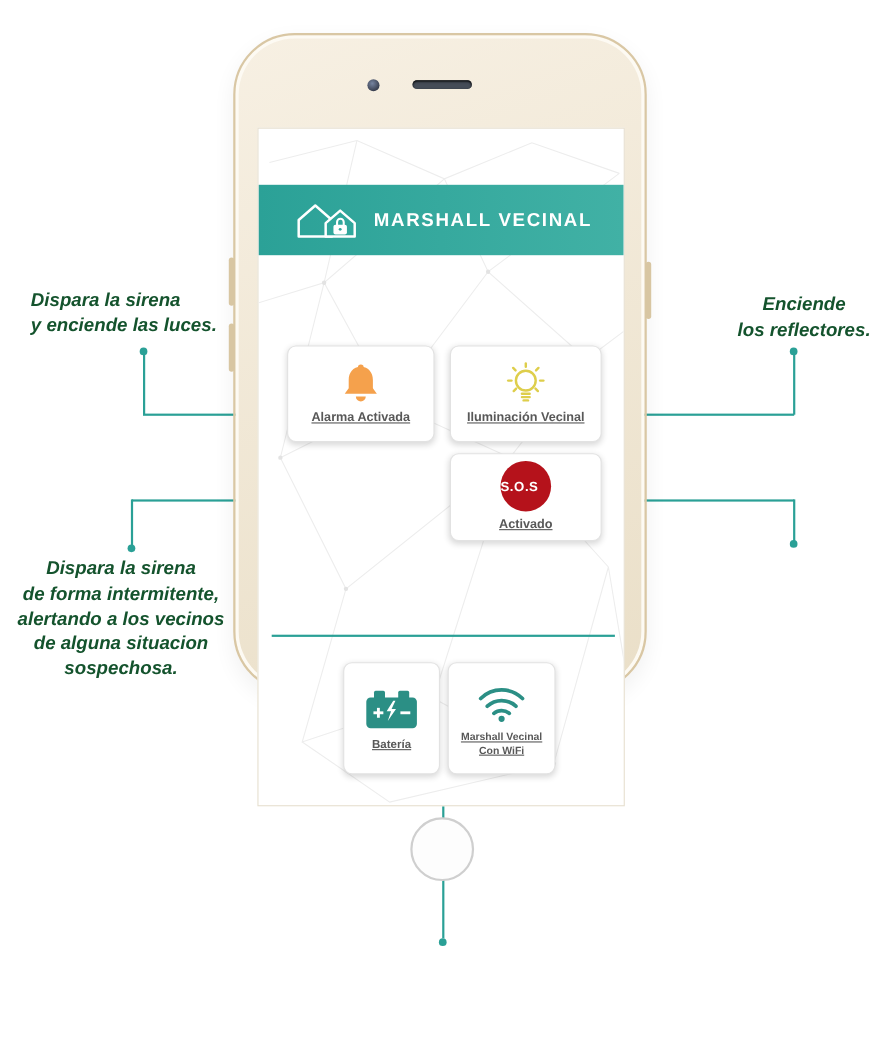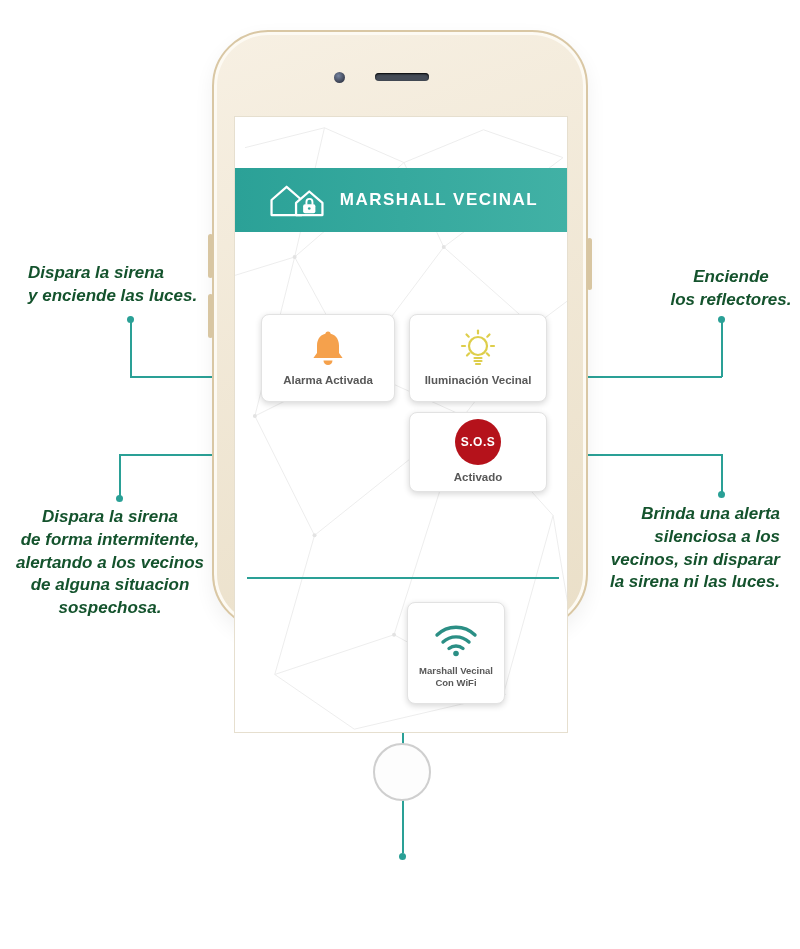--- a/index.html
+++ b/index.html
@@ -61,55 +61,51 @@
   }
   .app-title { color:#fff; font-size:17px; font-weight:700; letter-spacing:1.5px; position:relative; }
   .logo { position:relative; }
 
   .tile {
     position:absolute; background:#fff; border:1px solid #e2e2e2; border-radius:8px;
     box-shadow:0 2px 6px rgba(0,0,0,.16);
     display:flex; flex-direction:column; align-items:center; justify-content:center; gap:5px;
   }
   .tile-label { font-size:11.5px; font-weight:700; color:#585858; text-align:center;
-                white-space:pre-line; line-height:1.25; }
+                white-space:pre-line; line-height:1.25;text-decoration:underline; }
   .t-alarma { left:26px;  top:197px; width:134px; height:88px; }
   .t-ilum   { left:174px; top:197px; width:138px; height:88px; }
   .t-sosp   { left:26px;  top:295px; width:134px; height:80px; }
   .t-sos    { left:174px; top:295px; width:138px; height:80px; }
   .t-bat    { left:77px;  top:485px; width:88px;  height:102px; }
   .t-wifi   { left:172px; top:485px; width:98px;  height:102px; gap:7px; }
   .t-wifi .tile-label { font-size:9.5px; }
   .t-bat  .tile-label { font-size:10.5px; }
 
   .sos-circle {
     width:46px; height:46px; border-radius:50%; background:#b5121b;
-    display:flex; align-items:center; justify-content:center;
+    display:flex; align-items:center; justify-content:flex-start;
     color:#fff; font-weight:700; font-size:12px; letter-spacing:.5px;
   }
   .app-divider { position:absolute; left:12px; top:460px; width:312px; height:1.5px; background:#2aa096; }
 </style>
 </head>
 <body>
 
 <div class="canvas">
 
   <div class="annotation ann-alarma">Dispara la sirena
 y enciende las luces.</div>
   <div class="annotation ann-iluminacion">Enciende
 los reflectores.</div>
   <div class="annotation ann-sospechoso">Dispara la sirena
 de forma intermitente,
 alertando a los vecinos
 de alguna situacion
 sospechosa.</div>
-  <div class="annotation ann-sos">Brinda una alerta
-silenciosa a los
-vecinos, sin disparar
-la sirena ni las luces.</div>
 
   <div class="dot" style="left:127px; top:316px;"></div>
   <div class="cl" style="left:130px; top:322px; width:1.5px; height:55px;"></div>
   <div class="cl" style="left:130px; top:376px; width:130px; height:1.5px;"></div>
 
   <div class="dot" style="left:718px; top:316px;"></div>
   <div class="cl" style="left:721px; top:322px; width:1.5px; height:55px;"></div>
   <div class="cl" style="left:545px; top:376px; width:177px; height:1.5px;"></div>
 
   <div class="cl" style="left:120px; top:454px; width:140px; height:1.5px;"></div>
@@ -201,20 +197,32 @@
 
       <div class="tile t-sos">
         <div class="sos-circle">
           <span>S.O.S</span>
         </div>
         <span class="tile-label">Activado</span>
       </div>
 
       <div class="app-divider"></div>
 
+      <div class="tile t-bat">
+        <svg width="56" height="44" viewBox="0 0 56 44">
+          <rect x="12" y="6" width="10" height="8" rx="1.5" fill="#2B8F85"></rect>
+          <rect x="34" y="6" width="10" height="8" rx="1.5" fill="#2B8F85"></rect>
+          <rect x="5" y="12" width="46" height="28" rx="4" fill="#2B8F85"></rect>
+          <rect x="11.5" y="24.7" width="9" height="2.6" fill="#ffffff"></rect>
+          <rect x="14.7" y="21.5" width="2.6" height="9" fill="#ffffff"></rect>
+          <rect x="36" y="24.7" width="9" height="2.6" fill="#ffffff"></rect>
+          <path d="M29.5 15 l-6 9.5 h4 l-3 9 l7.5 -11 h-4 l3.5 -7.5 z" fill="#ffffff"></path>
+        </svg>
+        <span class="tile-label">Batería</span>
+      </div>
 
       <div class="tile t-wifi">
         <svg width="48" height="40" viewBox="0 0 48 40">
           <g stroke="#2B8F85" fill="none" stroke-linecap="round">
             <path d="M5 17 A 27 27 0 0 1 43 17" stroke-width="3.4"></path>
             <path d="M11 24 A 19 19 0 0 1 37 24" stroke-width="3.4"></path>
             <path d="M17 30.5 A 11 11 0 0 1 31 30.5" stroke-width="3.4"></path>
           </g>
           <circle cx="24" cy="35.5" r="2.8" fill="#2B8F85"></circle>
         </svg>

